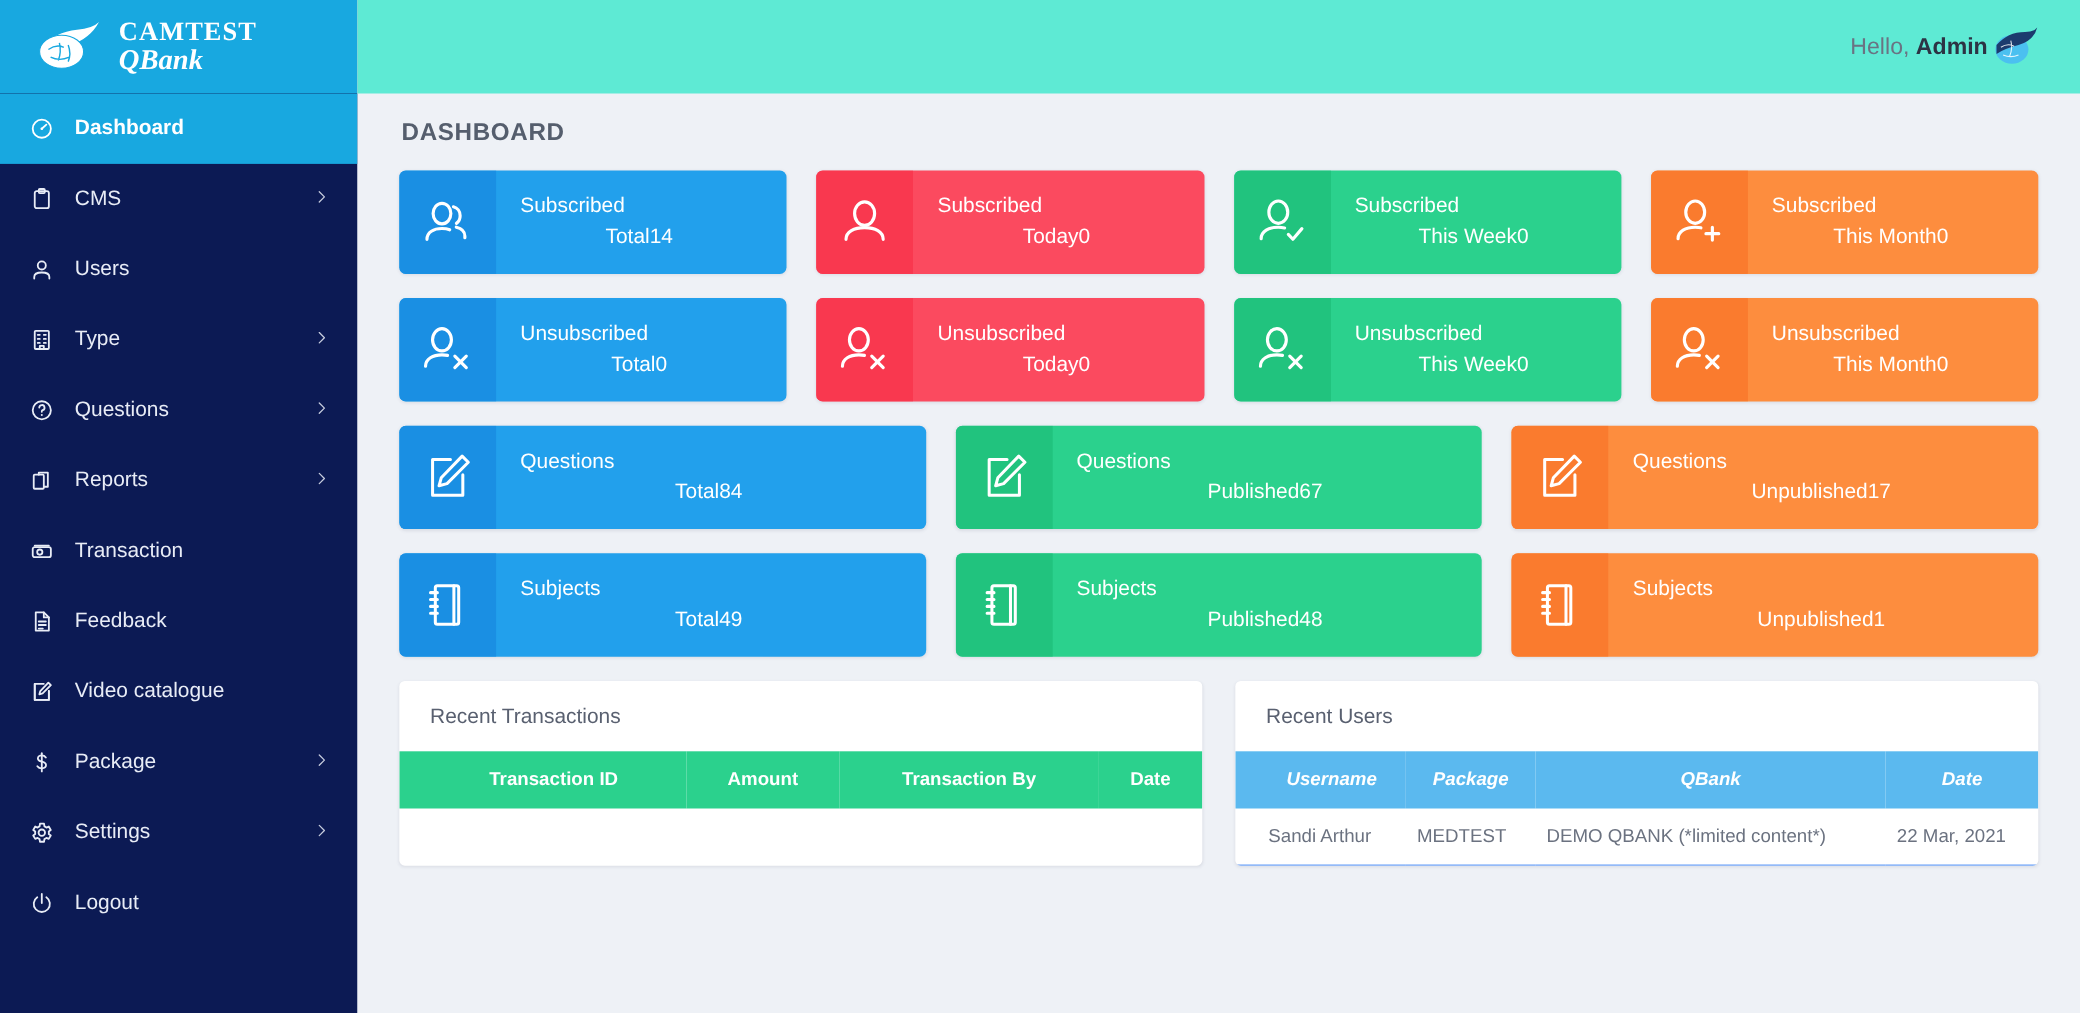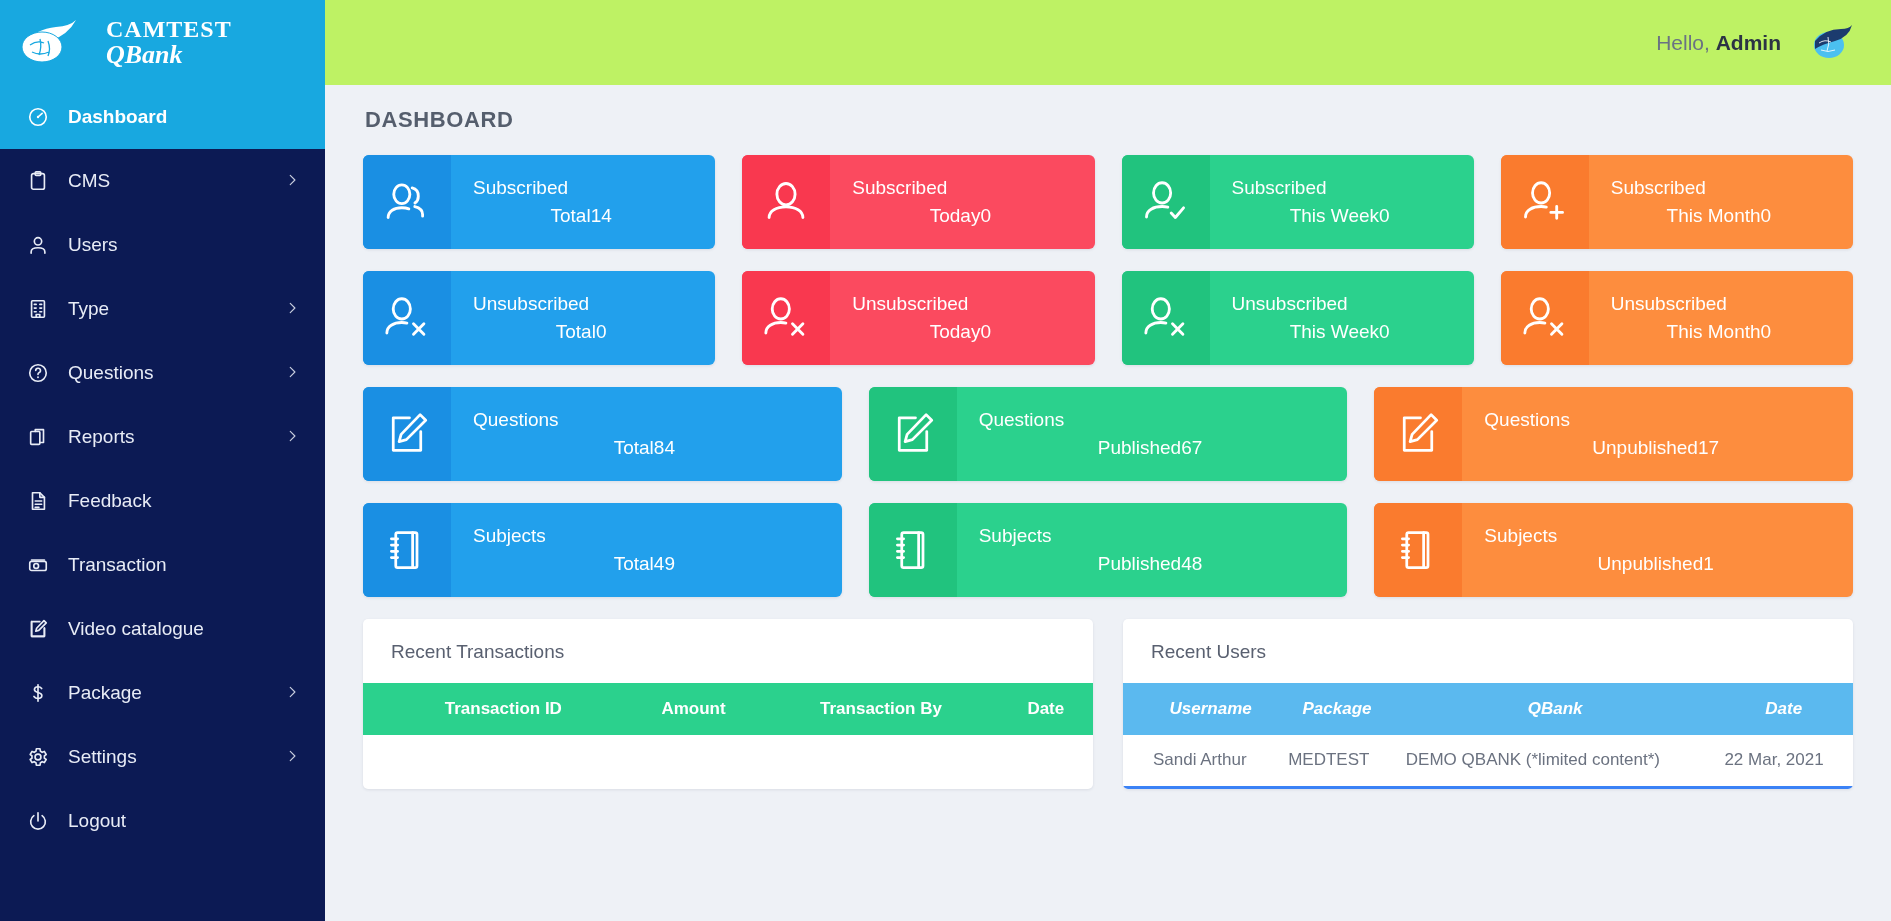--- a/index.html
+++ b/index.html
@@ -12,22 +12,22 @@
   .app { display: flex; width: 1891px; height: 921px; }
 
   
   .sidebar {
     width: 325px; min-width: 325px; height: 921px;
     background: #0c1a54; color: #ffffff;
     display: flex; flex-direction: column;
   }
   .brand {
     height: 85px; background: #18a8e0;
-    display: flex; align-items: center; gap: 28px;
-    padding: 0 16px;
+    display: flex; align-items: center; gap: 16px;
+    padding: 0 30px;
   }
   .brand-logo { width: 62px; height: 52px; flex: none; }
   .brand-text { line-height: 1.0; }
   .brand-line1 {
     font-family: "Liberation Serif", serif;
     font-size: 24px; font-weight: 700; letter-spacing: 1px; color: #fff;
   }
   .brand-line2 {
     font-family: "Liberation Serif", serif;
     font-style: italic; font-size: 26px; font-weight: 700; color: #fff;
@@ -44,23 +44,23 @@
     background: #18a8e0; color: #ffffff; font-weight: 700;
   }
   .nav-ico { width: 24px; height: 24px; flex: none; display: flex; align-items: center; justify-content: center; }
   .nav-ico svg { display: block; }
   .nav-label { flex: 1; white-space: nowrap; }
   .nav-chev { width: 14px; height: 14px; opacity: .85; flex: none; }
 
   
   .main { flex: 1; height: 921px; display: flex; flex-direction: column; background: #eef1f6; }
   .topbar {
-    height: 85px; background: #bef264; display: flex;
+    height: 85px; background: #5eead4; display: flex;
     align-items: center; justify-content: flex-end;
-    padding: 12px 38px; gap: 28px; flex: none;
+    padding: 12px 38px; gap: 2px; flex: none;
   }
   .hello { font-size: 21px; color: #6a7383; }
   .hello b { color: #2c3344; font-weight: 700; }
   .avatar { width: 44px; height: 40px; }
 
   .content { flex: 1; padding: 22px 38px 0 38px; overflow: hidden; }
   .page-title {
     font-size: 22px; color: #555e6d; letter-spacing: .6px;
     margin: 0 0 22px 2px;
   }
@@ -100,21 +100,21 @@
   table { width: 100%; border-collapse: collapse; }
   thead th {
     text-align: center; font-size: 17px; font-weight: 700; color: #fff;
     padding: 16px 10px;
   }
   .th-green { background: #2bd18d; }
   .th-blue  { background: #5bb9ef; font-style: italic; }
   thead th:first-child { padding-left: 30px; }
   tbody td {
     font-size: 17px; color: #6b7280; padding: 14px 10px;
-    border-bottom: 3px solid #3b82f6; vertical-align: top; line-height: 1.35;
+    border-bottom: 1px solid #3b82f6; vertical-align: top; line-height: 1.35;
   }
   tbody td:first-child { padding-left: 30px; }
   .tbl-empty td { height: 26px; border-bottom: none; }
 </style>
 </head>
 <body>
 
 <div class="app">
 
   <aside class="sidebar">
@@ -200,35 +200,35 @@
             </svg>
           </span>
           <span class="nav-label">Reports</span>
           <span><svg class="nav-chev" viewBox="0 0 24 24" width="13" height="13">
               <path d="M9 4l8 8-8 8" stroke="currentColor" fill="none" stroke-width="2" stroke-linecap="round" stroke-linejoin="round"></path>
             </svg></span>
         </div>
         <div class="nav-item">
           <span class="nav-ico">
             <svg width="22" height="22" viewBox="0 0 24 24">
-              <path d="M6 3h8l5 5v13H6z" stroke="currentColor" fill="none" stroke-width="1.8" stroke-linecap="round" stroke-linejoin="round"></path>
-              <path d="M14 3v5h5M9 12h7M9 15.5h7M9 19h4" stroke="currentColor" fill="none" stroke-width="1.8" stroke-linecap="round" stroke-linejoin="round"></path>
-            </svg>
-          </span>
-          <span class="nav-label">Feedback</span>
-        </div>
-        <div class="nav-item">
-          <span class="nav-ico">
-            <svg width="22" height="22" viewBox="0 0 24 24">
               <rect x="3" y="8" width="18" height="10" rx="2" stroke="currentColor" fill="none" stroke-width="1.8" stroke-linecap="round" stroke-linejoin="round"></rect>
               <circle cx="10" cy="13" r="2.6" stroke="currentColor" fill="none" stroke-width="1.8" stroke-linecap="round" stroke-linejoin="round"></circle>
               <path d="M5 6.5h14" stroke="currentColor" fill="none" stroke-width="1.8" stroke-linecap="round" stroke-linejoin="round"></path>
             </svg>
           </span>
           <span class="nav-label">Transaction</span>
+        </div>
+        <div class="nav-item">
+          <span class="nav-ico">
+            <svg width="22" height="22" viewBox="0 0 24 24">
+              <path d="M6 3h8l5 5v13H6z" stroke="currentColor" fill="none" stroke-width="1.8" stroke-linecap="round" stroke-linejoin="round"></path>
+              <path d="M14 3v5h5M9 12h7M9 15.5h7M9 19h4" stroke="currentColor" fill="none" stroke-width="1.8" stroke-linecap="round" stroke-linejoin="round"></path>
+            </svg>
+          </span>
+          <span class="nav-label">Feedback</span>
         </div>
         <div class="nav-item">
           <span class="nav-ico">
             <svg width="22" height="22" viewBox="0 0 24 24">
               <path d="M5 4h9M5 4v16h14v-9" stroke="currentColor" fill="none" stroke-width="1.8" stroke-linecap="round" stroke-linejoin="round"></path>
               <path d="M5 4v16h14v-9" stroke="currentColor" fill="none" stroke-width="1.8" stroke-linecap="round" stroke-linejoin="round"></path>
               <path d="M18.5 2.8 21 5.3 12.8 13.5 9.6 14.4l.9-3.2z" stroke="currentColor" fill="none" stroke-width="1.8" stroke-linecap="round" stroke-linejoin="round"></path>
             </svg>
           </span>
           <span class="nav-label">Video catalogue</span>

